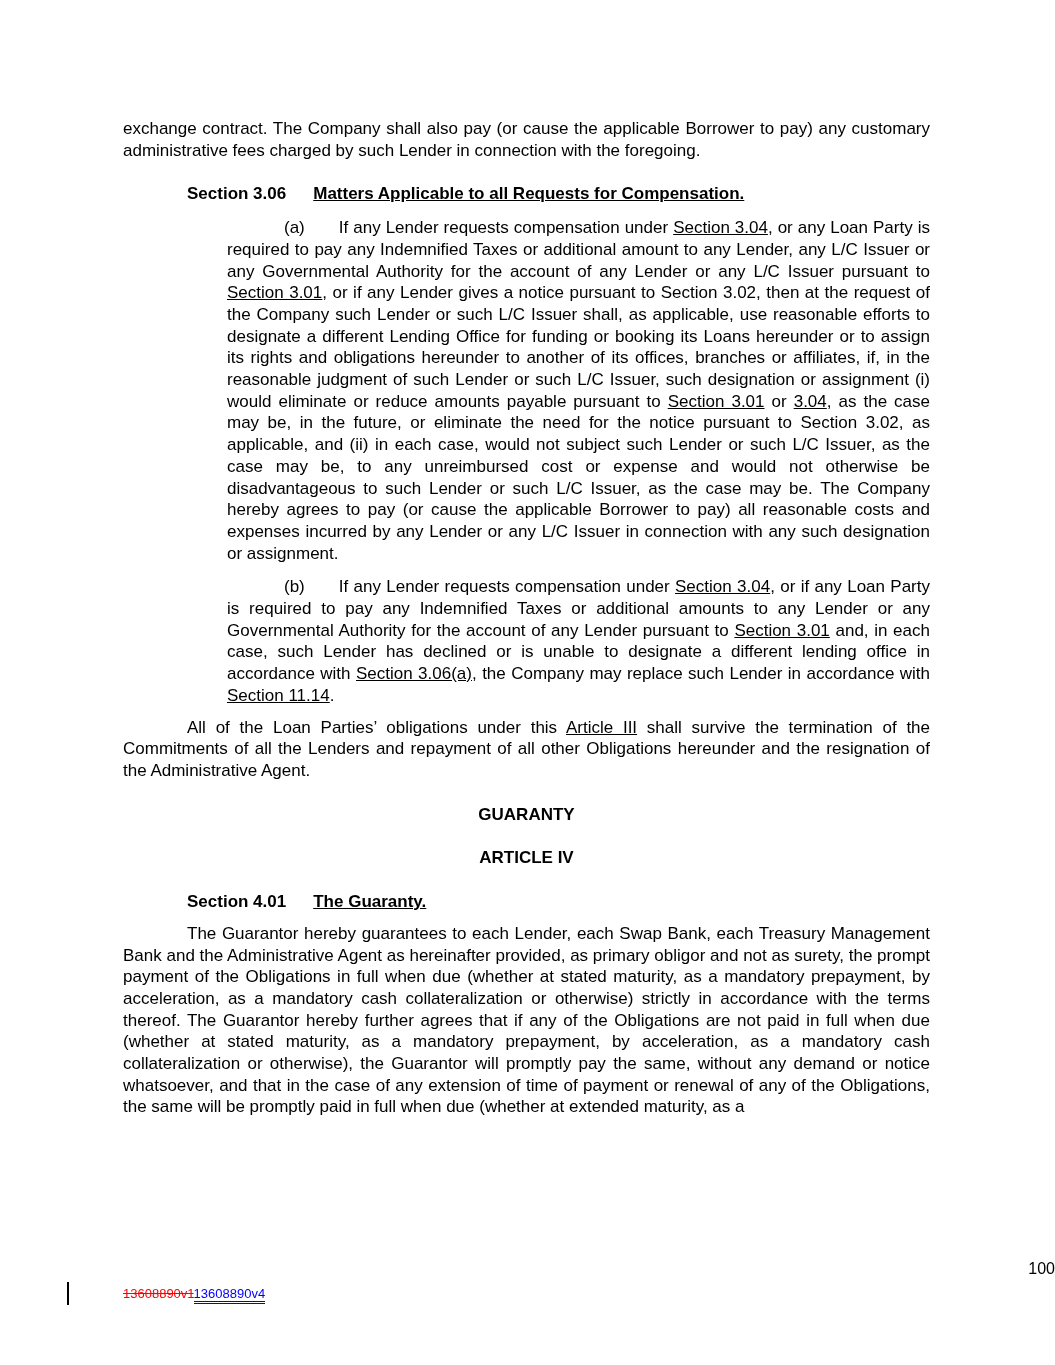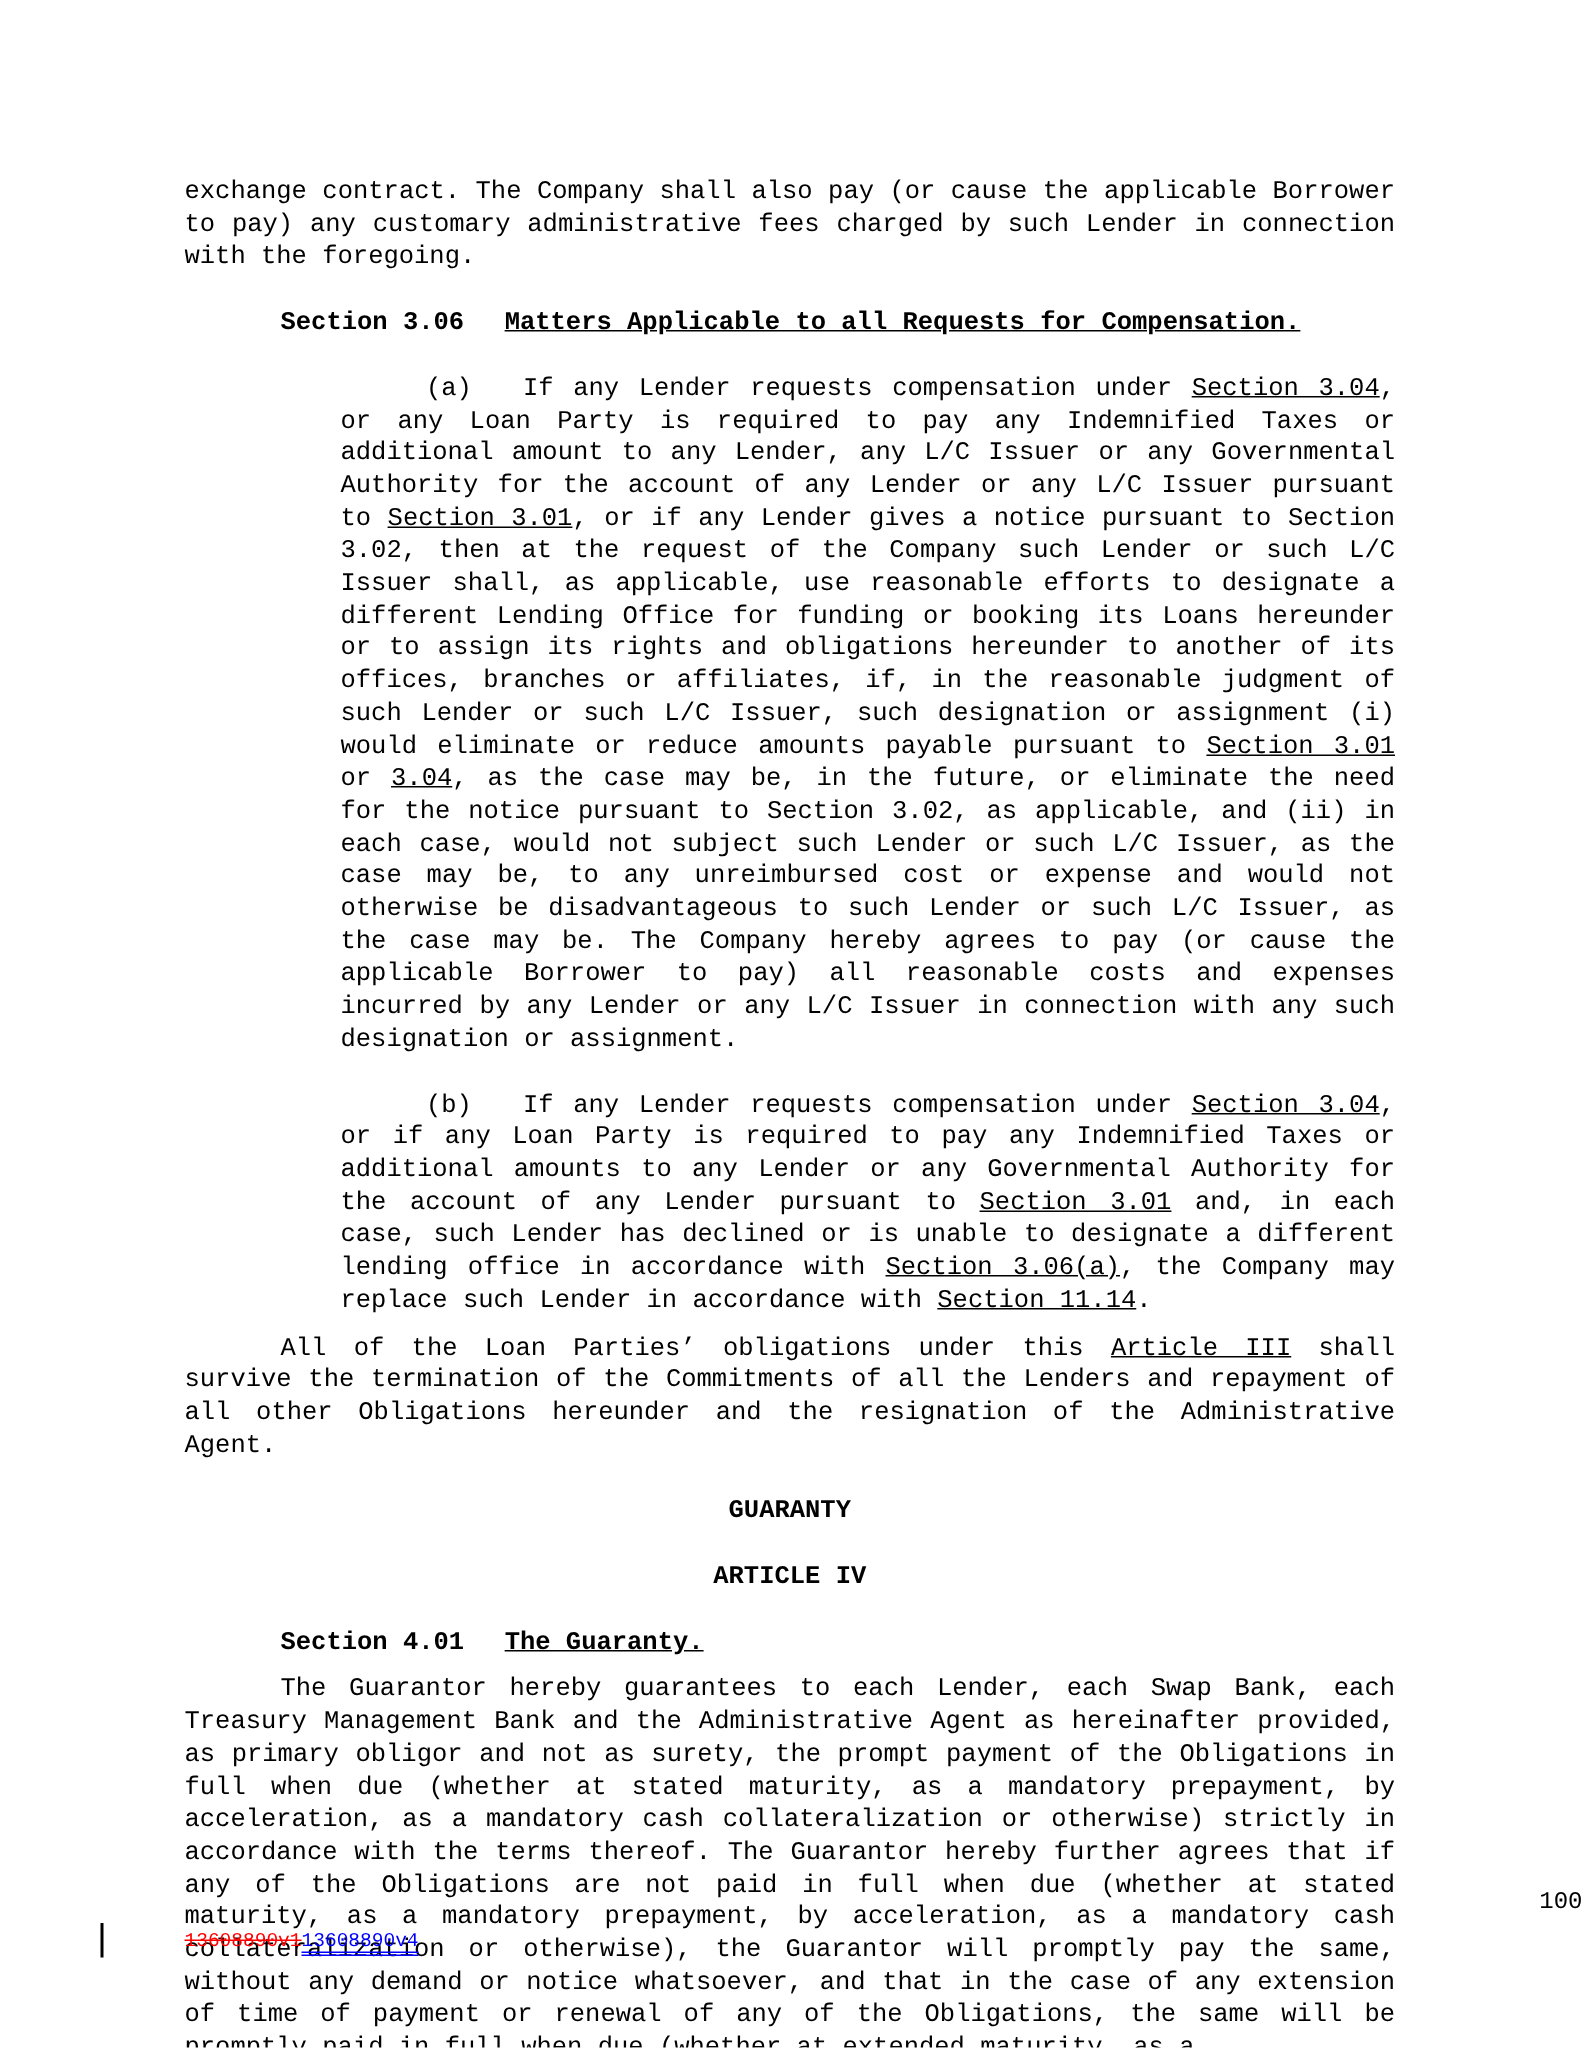--- a/index.html
+++ b/index.html
@@ -4,21 +4,21 @@
 <style>
   html, body { margin: 0; padding: 0; }
   body { background: #ffffff; }
 
   .page {
     position: relative;
     width: 1055px;
     height: 1365px;
     background: var(--page-bg, #ffffff);
     color: var(--body-color, #000000);
-    font-family: Liberation Mono, monospace;
+    font-family: Liberation Sans, sans-serif;
     font-size: 17px;
     line-height: 21.7px;
     overflow: hidden;
   }
 
   .content {
     position: absolute;
     left: 123px;
     top: 118px;
     width: 807px;
@@ -32,21 +32,21 @@
   .sec-heading {
     font-weight: bold;
     text-align: left;
     margin-top: 22px;
     margin-left: 64px;
   }
   .sec-heading .label { margin-right: 27px; }
   .sec-heading .title { text-decoration: underline; }
 
   .indent-para {
-    margin-top: 22px;
+    margin-top: 12px;
     margin-left: 104px;
     text-indent: 57px;
   }
 
   .tab {
     display: inline-block;
     width: 34px;
   }
 
   .body-para {

